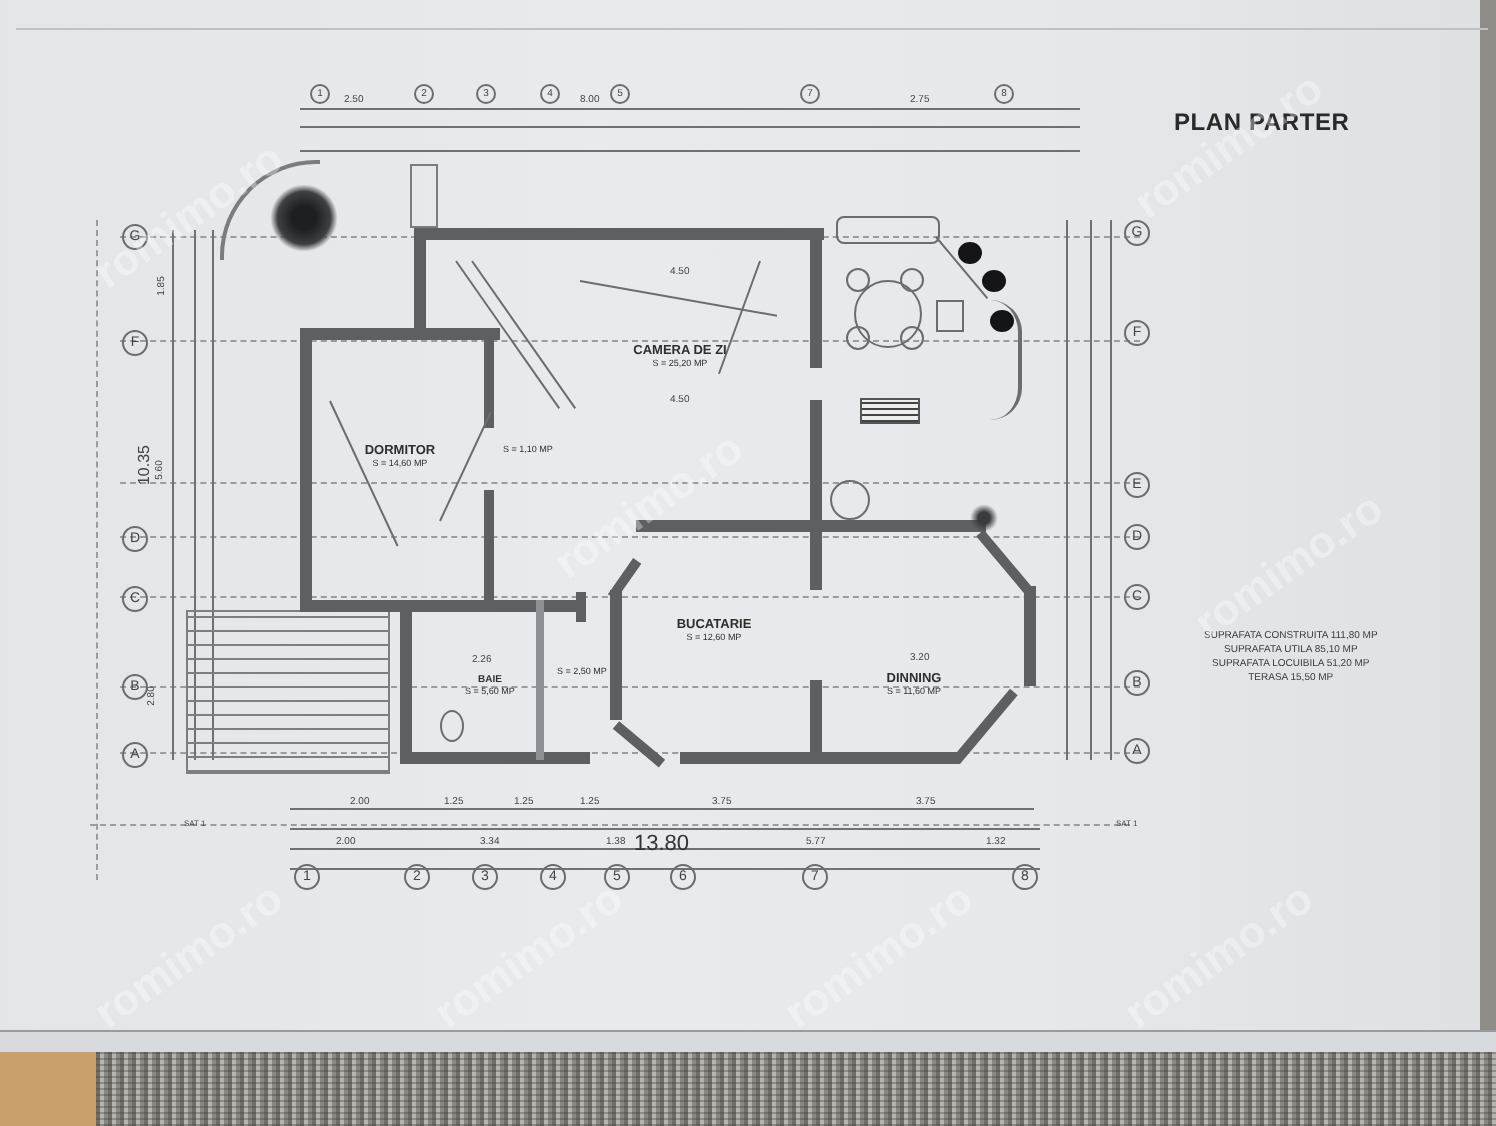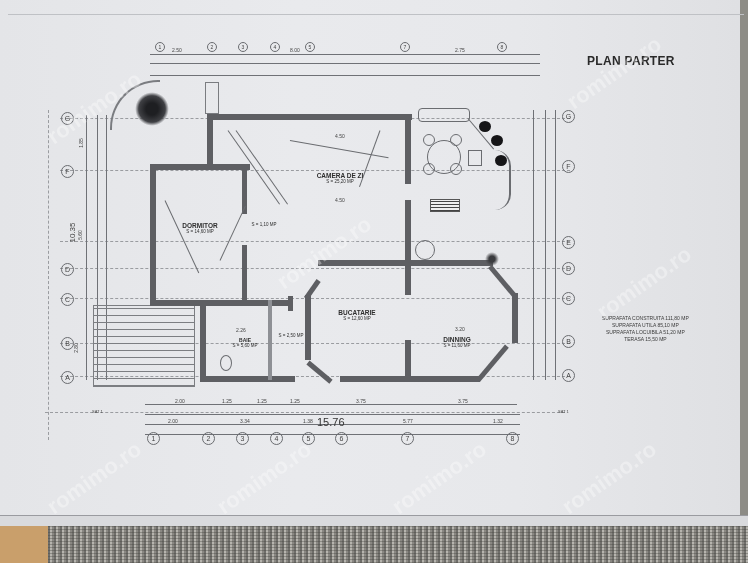--- a/index.html
+++ b/index.html
@@ -121,21 +121,21 @@
   <div class="dimtxt" style="left:290px;top:398px;">1.25</div>
   <div class="dimtxt" style="left:356px;top:398px;">3.75</div>
   <div class="dimtxt" style="left:458px;top:398px;">3.75</div>
 
   <div class="dimtxt" style="left:168px;top:418px;">2.00</div>
   <div class="dimtxt" style="left:240px;top:418px;">3.34</div>
   <div class="dimtxt" style="left:303px;top:418px;">1.38</div>
   <div class="dimtxt" style="left:403px;top:418px;">5.77</div>
   <div class="dimtxt" style="left:493px;top:418px;">1.32</div>
 
-  <div class="total">15.76</div>
+  <div class="total">13.80</div>
 
   <div class="dimtxt" style="left:92px;top:409px;font-size:4px;">SAT 1</div>
   <div class="dimtxt" style="left:558px;top:409px;font-size:4px;">SAT 1</div>
 
   <div class="axis" style="left:147px;top:432px;">1</div>
   <div class="axis" style="left:202px;top:432px;">2</div>
   <div class="axis" style="left:236px;top:432px;">3</div>
   <div class="axis" style="left:270px;top:432px;">4</div>
   <div class="axis" style="left:302px;top:432px;">5</div>
   <div class="axis" style="left:335px;top:432px;">6</div>

